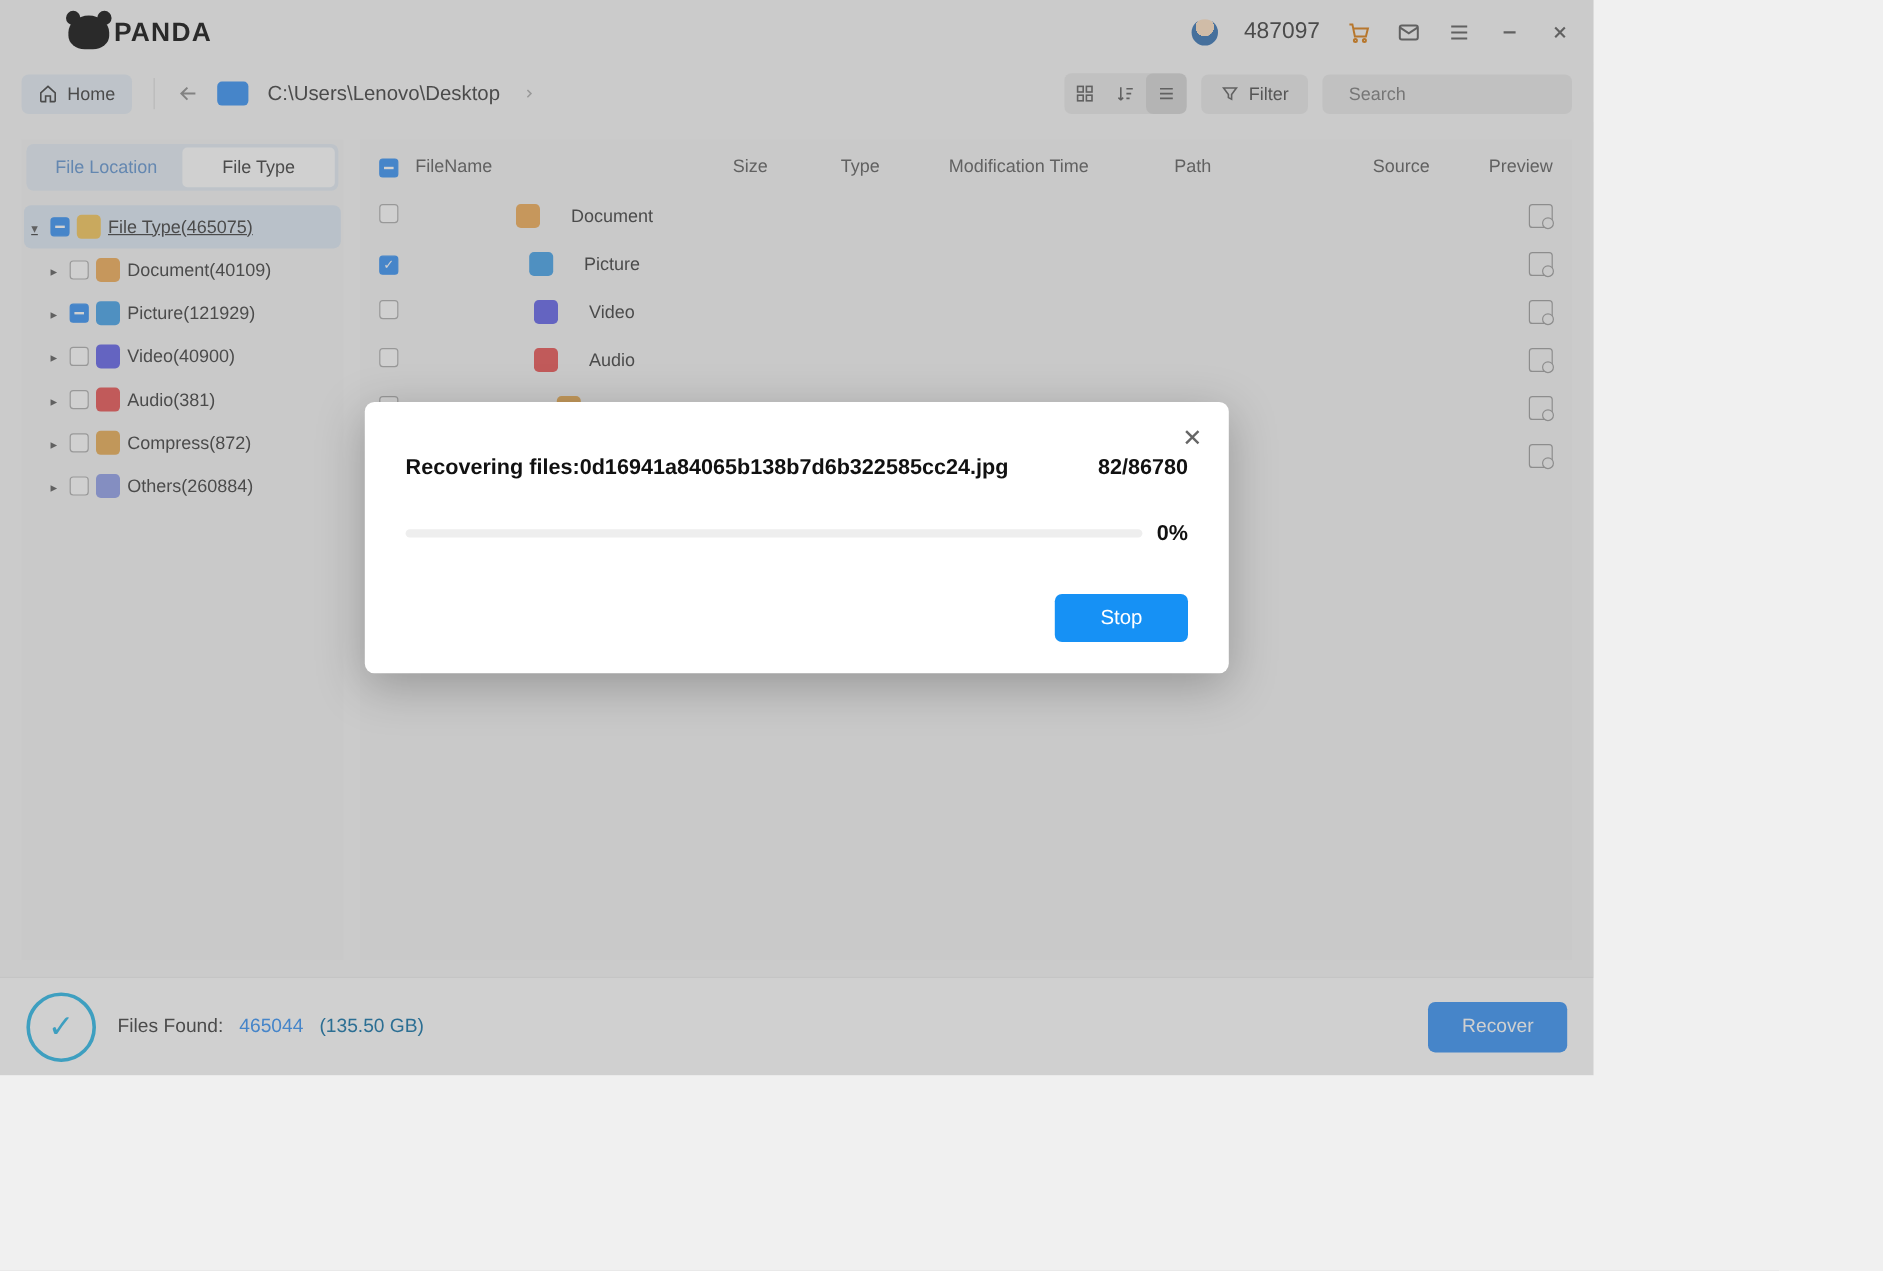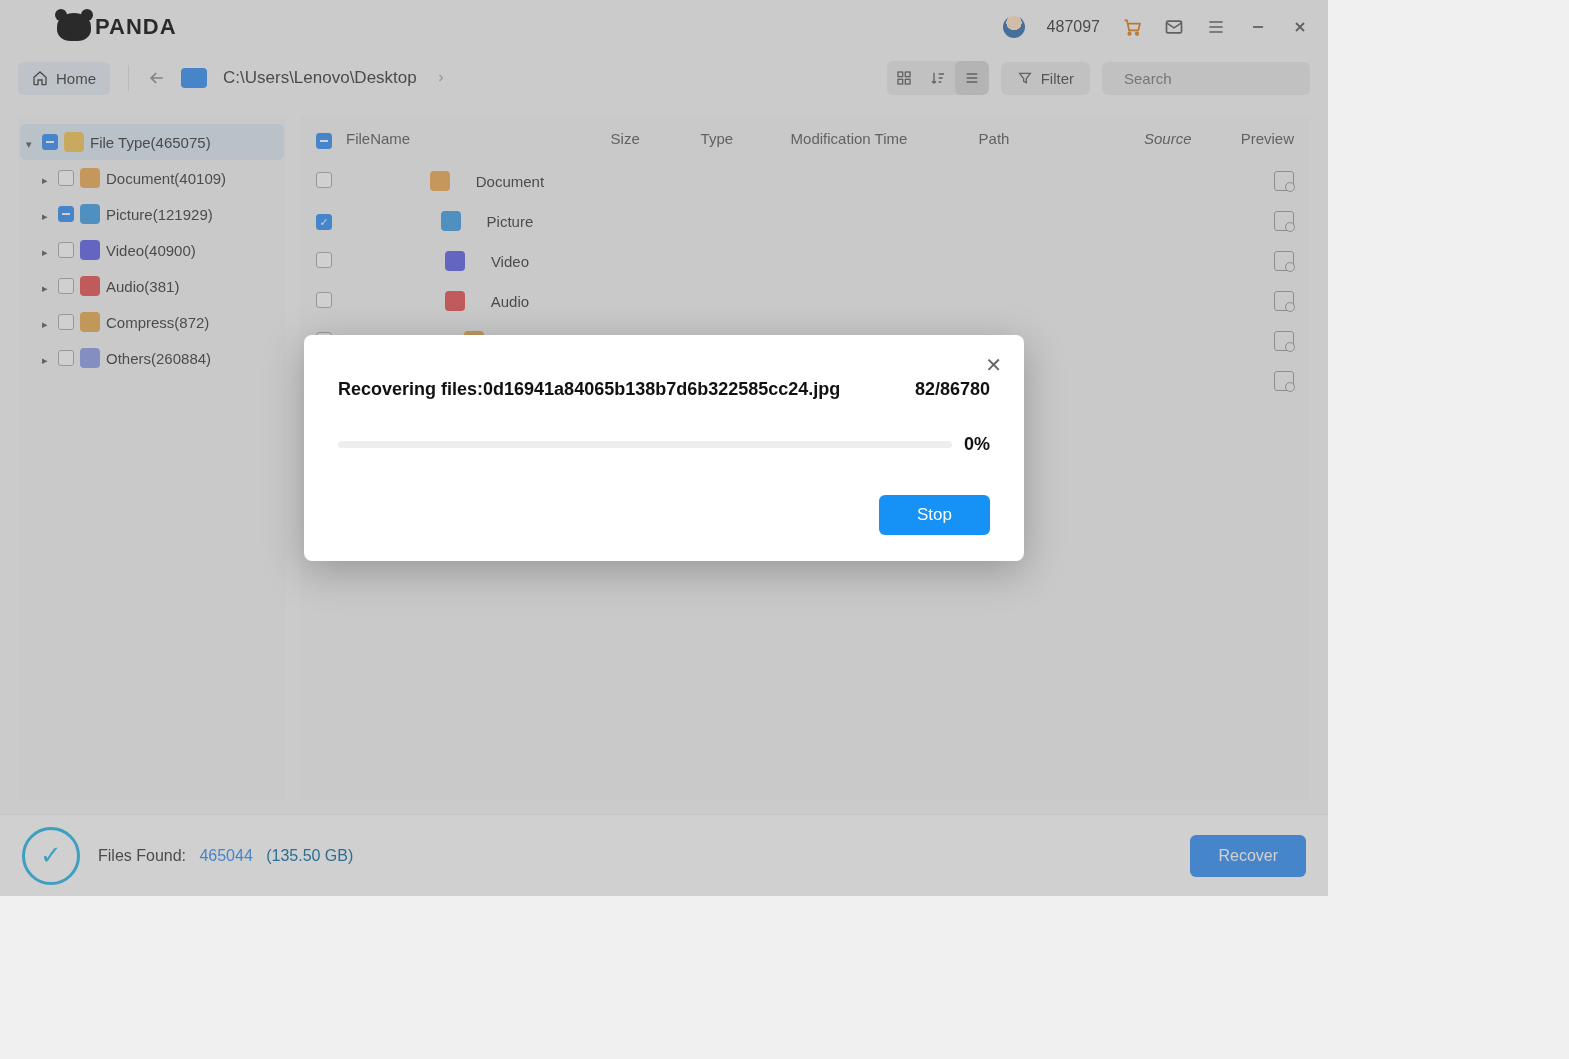--- a/index.html
+++ b/index.html
@@ -44,21 +44,21 @@
 .logo-text {
   font-weight: 900; font-size: 22px; letter-spacing: 1px; color: #000;
 }
 .titlebar-spacer { flex: 1; }
 .titlebar-right { display: flex; align-items: center; gap: 22px; }
 .avatar-icon {
   width: 22px; height: 22px; border-radius: 50%;
   background: radial-gradient(circle at 50% 30%, #ffe0c0 40%, #2b6cb0 41%);
   position: relative;
 }
-.user-count { font-size: 16px; color: #333; }
+.user-count { font-size: 19px; color: #333; }
 .tb-icon { width: 20px; height: 20px; display: flex; align-items: center; justify-content: center; cursor: pointer; color: #555; }
 .cart-icon svg { stroke: #d97706; }
 .win-btn { width: 20px; height: 20px; cursor: pointer; display:flex; align-items:center; justify-content:center; color:#555;}
 
 .toolbar {
   height: 48px;
   display: flex;
   align-items: center;
   padding: 0 18px;
   gap: 12px;
@@ -110,21 +110,21 @@
   flex: 1; text-align: center; padding: 8px 4px; font-size: 15px;
   color: #5a8fce; cursor: pointer; border-radius: 4px;
 }
 .tab.active { background: #fff; color: #333; }
 .tree { padding: 8px 2px; }
 .tree-row {
   display: flex; align-items: center; gap: 6px;
   padding: 8px 6px; border-radius: 6px; font-size: 15px; color: #333;
   cursor: pointer;
 }
-.tree-row.root { background: #dce8f5; }
+.tree-row.root { background: #dce8f5; text-decoration: underline; }
 .tree-row.child { padding-left: 22px; }
 .caret {
   width: 10px; display: inline-block; color: #555;
 }
 .caret::before { content: "▸"; font-size: 11px; }
 .caret.down::before { content: "▾"; }
 .chk {
   width: 16px; height: 16px; border: 1.5px solid #aaa; border-radius: 3px;
   display: inline-flex; align-items: center; justify-content: center;
   background: #fff; flex-shrink: 0;
@@ -151,21 +151,21 @@
 .thead {
   display: flex; align-items: center; padding: 12px 16px;
   font-size: 15px; color: #555;
 }
 .th-check { width: 30px; }
 .th-name { flex: 1.6; }
 .th-size { width: 90px; }
 .th-type { width: 90px; }
 .th-mod { width: 160px; }
 .th-path { flex: 1; margin-left: 28px; }
-.th-source { width: 80px; font-style: italic; }
+.th-source { width: 80px; }
 .th-preview { width: 70px; text-align: right; }
 .trow {
   display: flex; align-items: center; padding: 10px 16px;
   font-size: 15px; color: #333;
 }
 .trow .name-cell { display: flex; align-items: center; gap: 26px; flex: 1.6; justify-content: center; }
 .trow .preview-cell { width: 70px; display: flex; justify-content: flex-end; color: #888; }
 .trow .spacer { flex: 1; }
 .preview-icon { width: 20px; height: 20px; border: 1.5px solid #999; border-radius: 3px; position: relative; }
 .preview-icon::after {
@@ -318,20 +318,24 @@
           <circle cx="10" cy="10" r="6"></circle>
           <path d="M20 20l-5-5"></path>
         </svg>
       <input class="search-input" placeholder="Search" style="">
     </div>
   </div>
 
   <div class="body">
 
     <div class="sidebar">
+      <div class="tabset">
+        <div class="tab">File Location</div>
+        <div class="tab active">File Type</div>
+      </div>
       <div class="tree">
         <div class="tree-row root">
           <span class="caret down"></span>
           <span class="chk indet"></span>
           <span class="type-ico ico-folder"></span>
           <span>File Type(465075)</span>
         </div>
         <div class="tree-row child">
           <span class="caret"></span>
           <span class="chk"></span>

